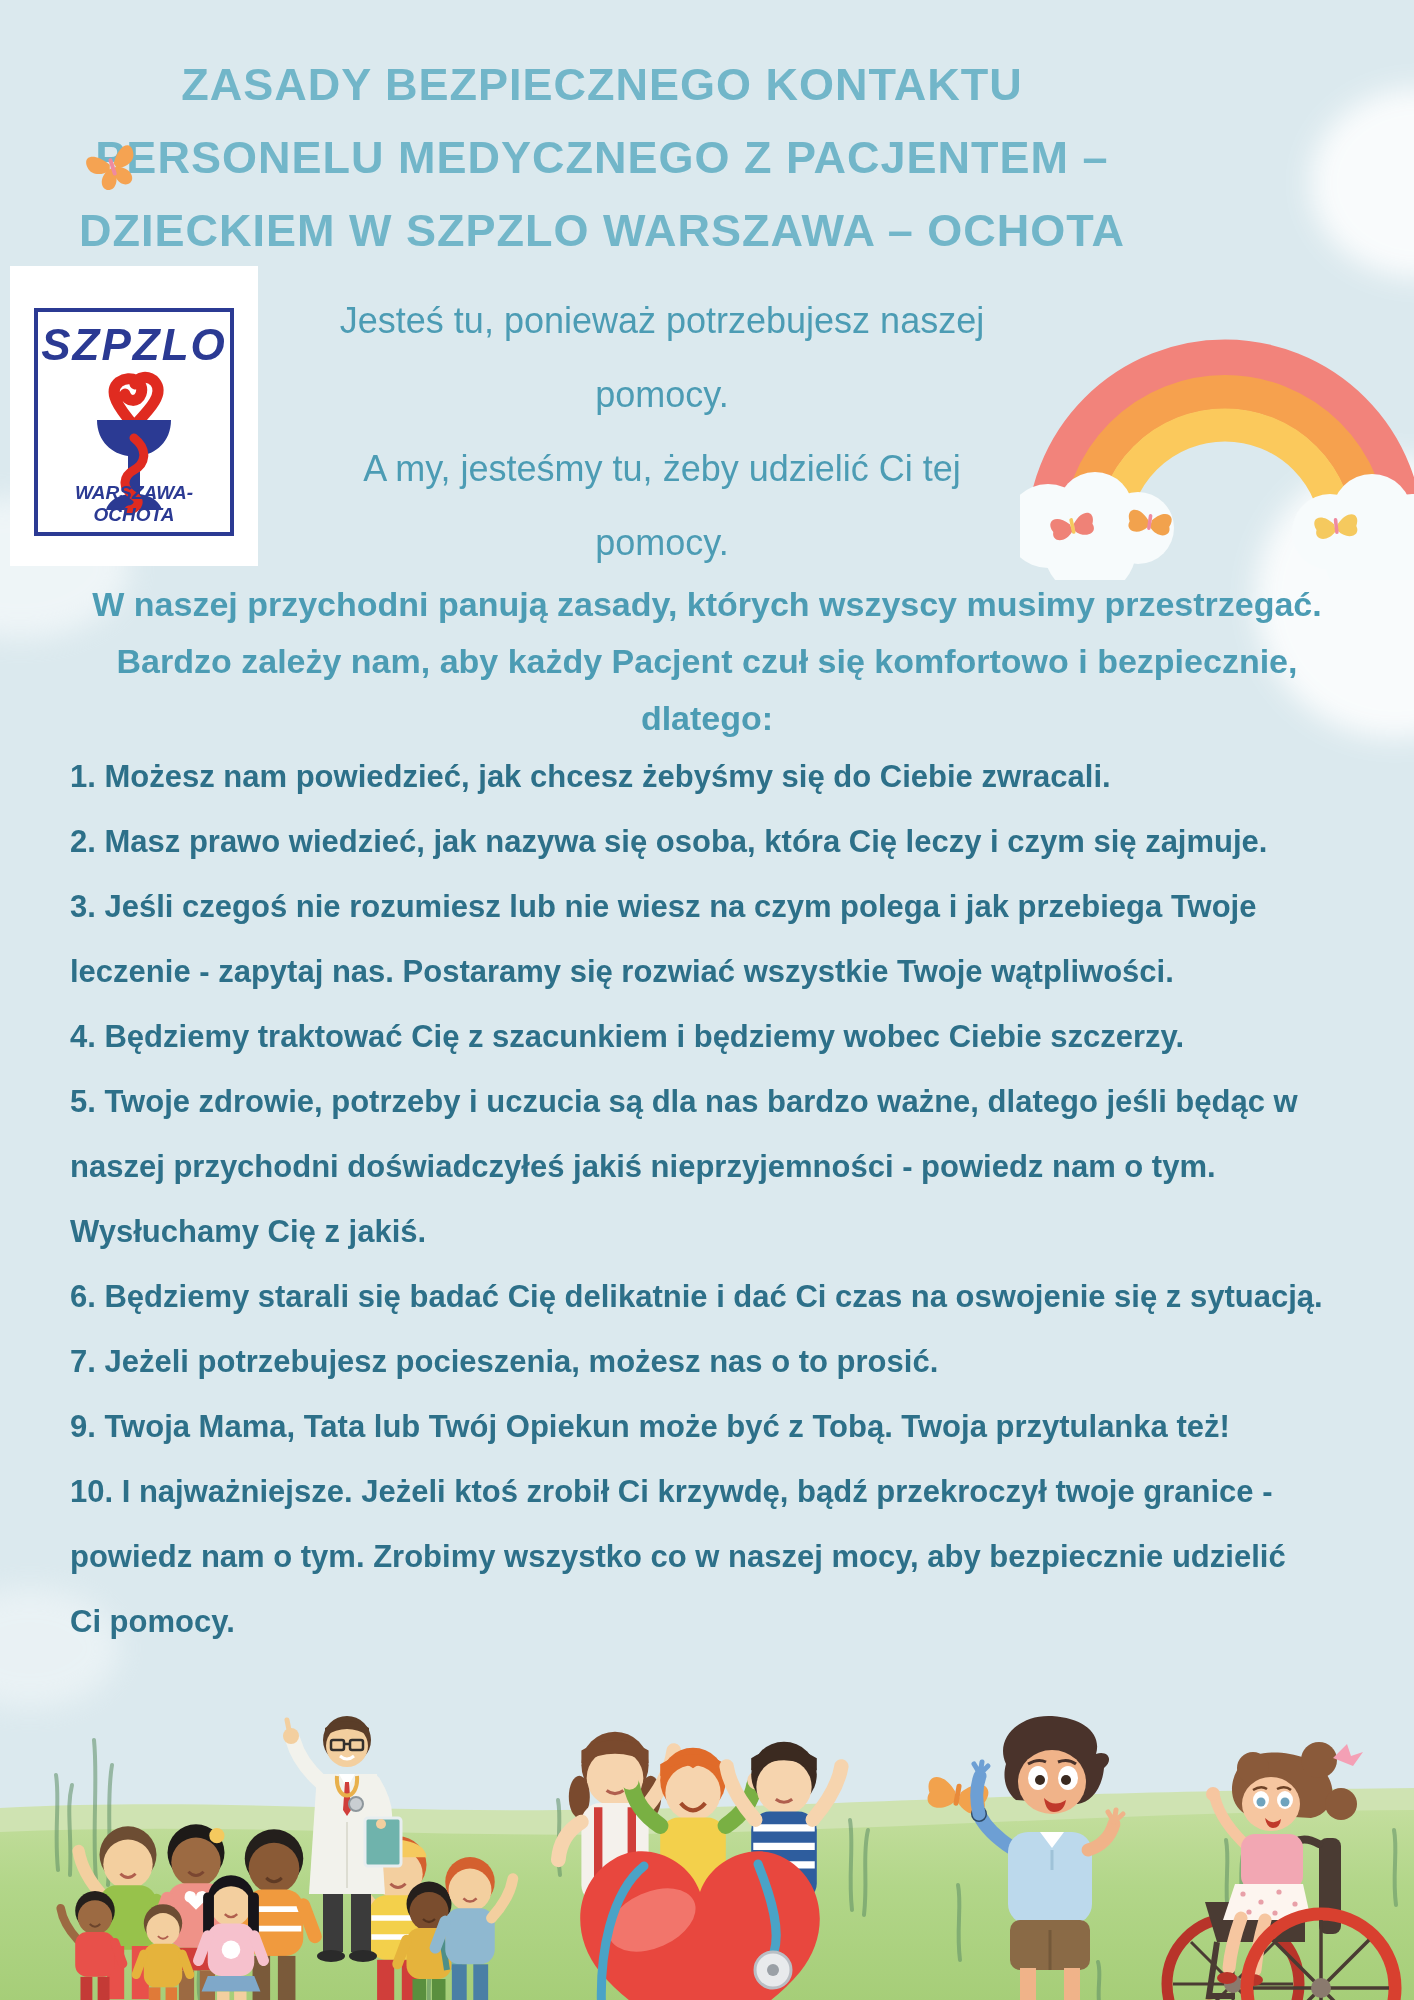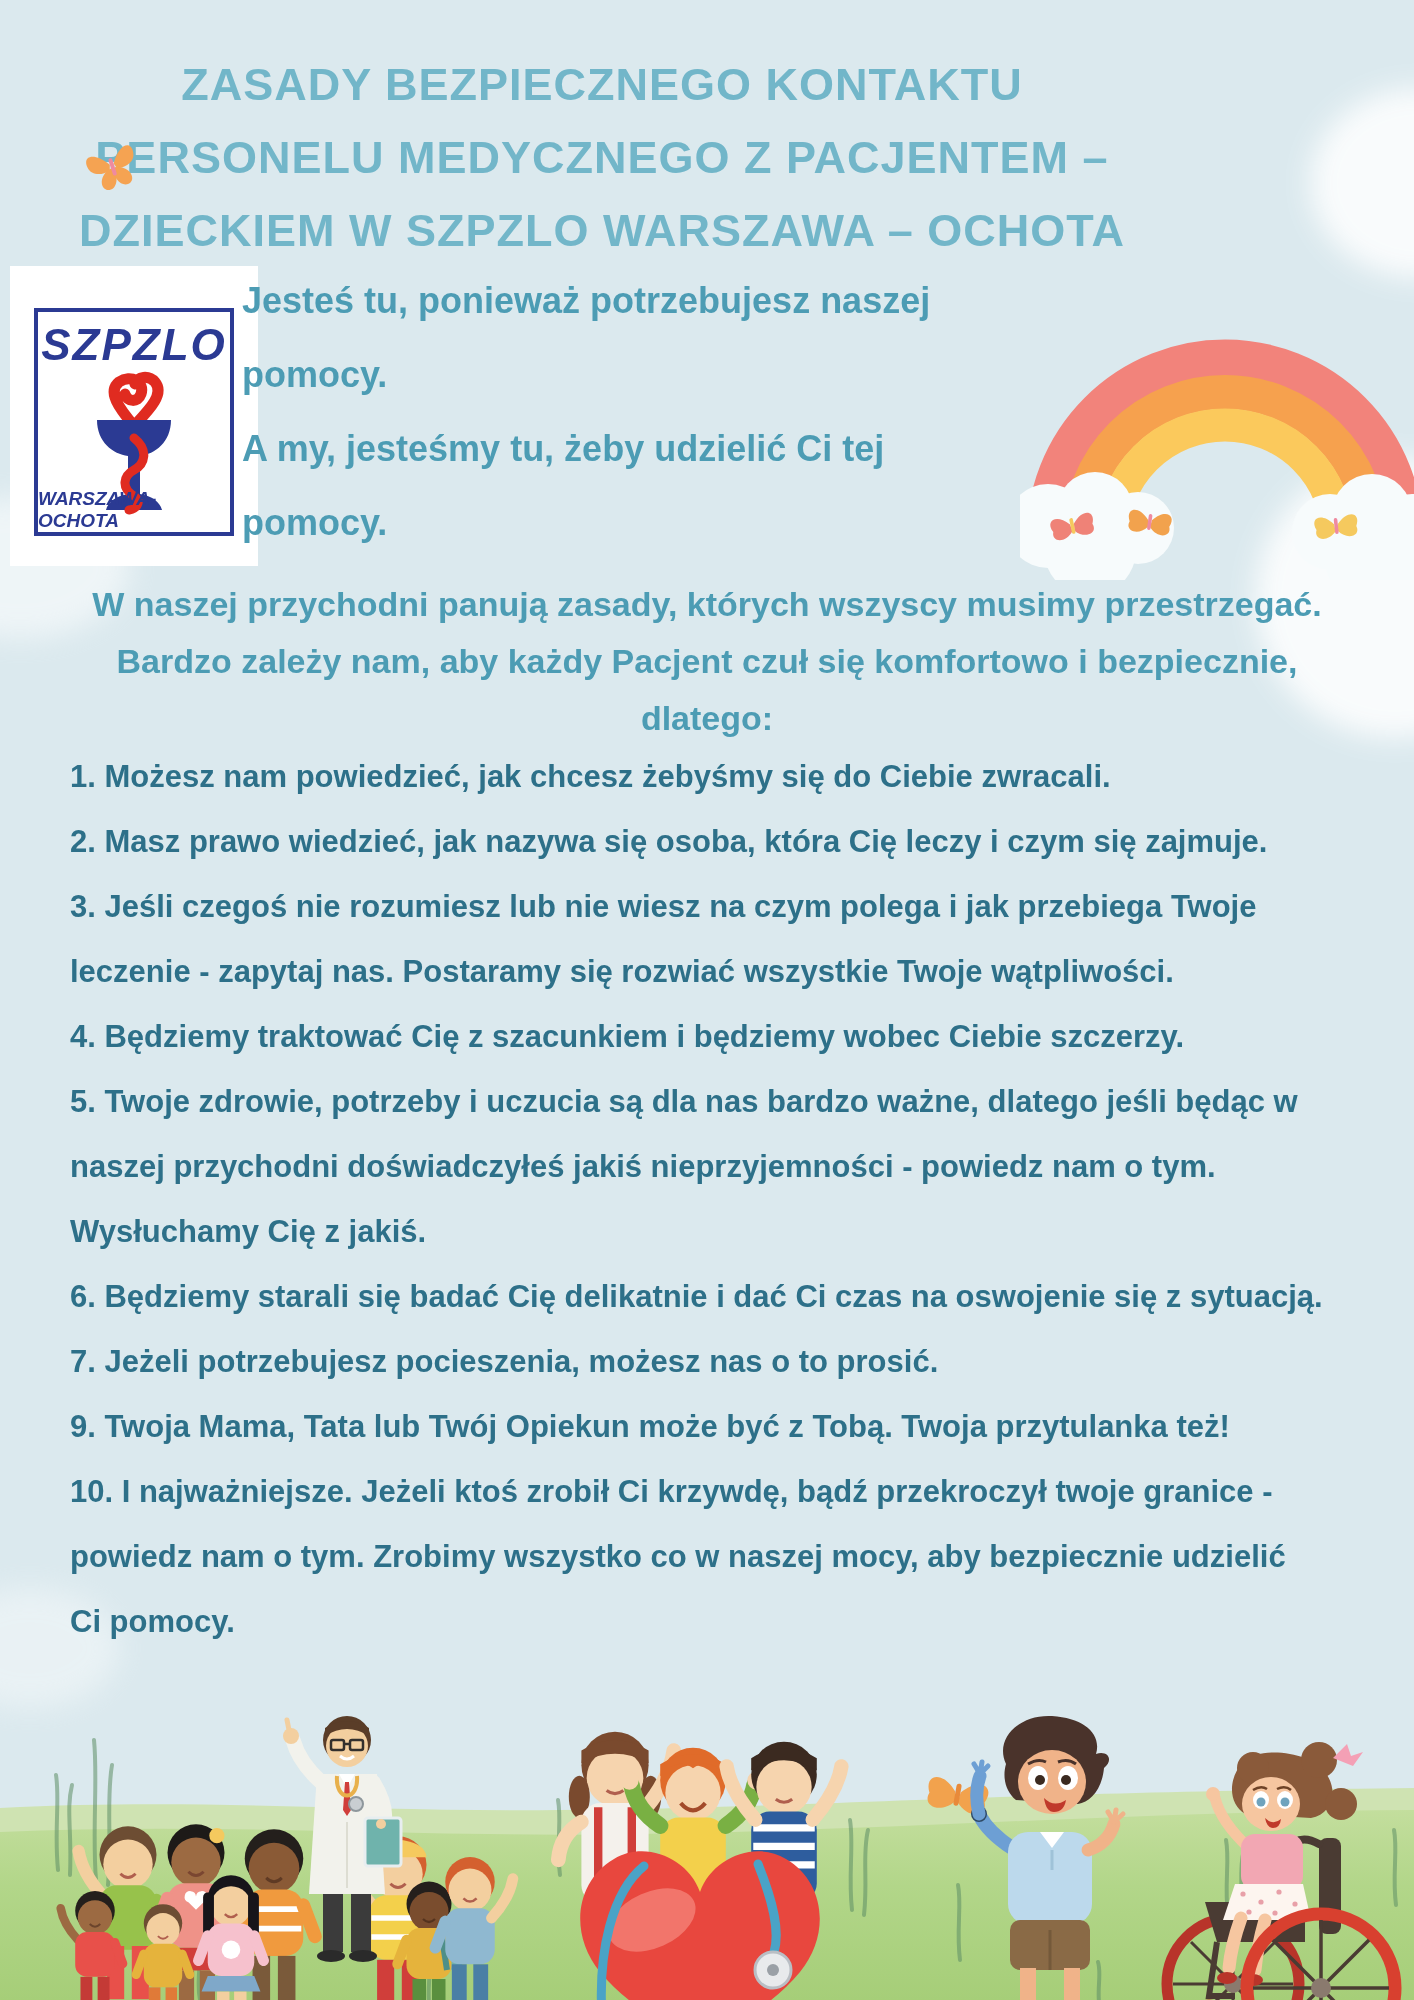--- a/index.html
+++ b/index.html
@@ -21,26 +21,26 @@
     color:#72b6c9;font-weight:800;font-size:45px;line-height:73px;letter-spacing:1px;}
   .title div{white-space:nowrap;}
   .title-butterfly{position:absolute;left:84px;top:106px;width:56px;height:62px;}
 
   
   .logo-box{position:absolute;left:10px;top:238px;width:248px;height:300px;background:#ffffff;font-style:italic;}
   .logo-frame{position:absolute;left:24px;top:42px;right:24px;bottom:30px;border:4px solid #2b3a93;}
   .logo-acronym{position:absolute;left:0;top:8px;width:100%;text-align:center;
     color:#2b3a93;font-weight:800;font-size:44px;letter-spacing:2px;}
   .logo-symbol{position:absolute;left:50%;top:56px;transform:translateX(-50%);}
-  .logo-sub{position:absolute;left:0;bottom:0;width:100%;
+  .logo-sub{position:absolute;left:0;bottom:6px;width:100%;text-align:center;
     color:#2b3a93;font-weight:800;font-size:19px;letter-spacing:0px;}
 
   
-  .intro{position:absolute;left:242px;top:236px;width:840px;text-align:left;
-    color:#4c9cb4;font-weight:700;font-size:36px;line-height:74px;}
+  .intro{position:absolute;left:242px;top:256px;width:840px;text-align:center;
+    color:#4c9cb4;font-weight:400;font-size:36px;line-height:74px;}
 
   
   .rainbow{position:absolute;left:1020px;top:260px;width:394px;height:292px;}
 
   
   .paragraph{position:absolute;left:0;top:548px;width:1414px;text-align:center;
     color:#4c9cb4;font-weight:700;font-size:34px;line-height:57px;}
 
   
   .rules{position:absolute;left:70px;top:716px;width:1330px;

